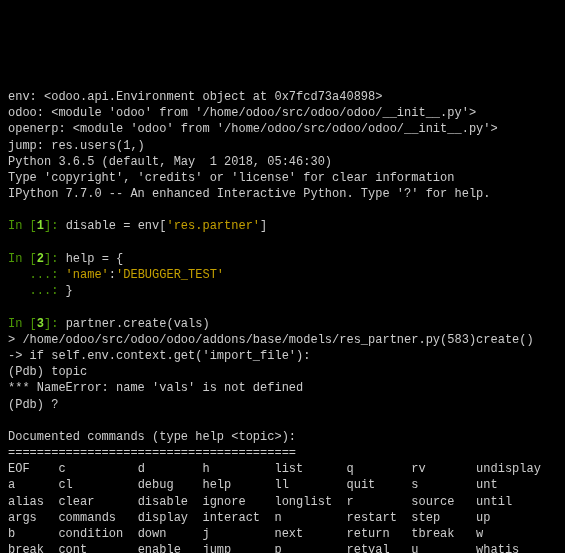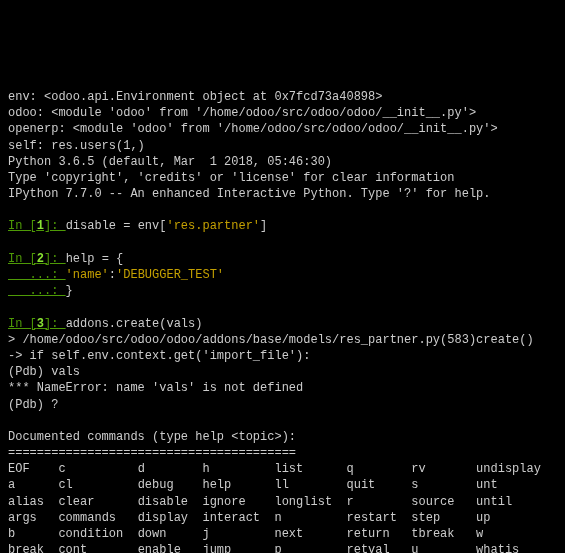--- a/index.html
+++ b/index.html
@@ -8,21 +8,21 @@
     background: #000;
     color: #ccc;
     font-family: "Consolas", "Monaco", "Courier New", monospace;
     font-size: 12px;
     line-height: 1.35;
     width: 549px;
     height: 537px;
     overflow: hidden;
     white-space: pre;
   }
-  .green { color: #4e9a06; text-decoration: underline; }
+  .green { color: #4e9a06; }
   .green-b { color: #8ae234; font-weight: bold; }
   .yellow { color: #c4a000; margin-top: 8px; }
   .bold { font-weight: bold; }
   table.cmds {
     border-collapse: collapse;
     font-family: inherit;
     font-size: inherit;
     line-height: inherit;
     color: inherit;
   }
@@ -33,35 +33,35 @@
 </style>
 </head>
 <body>
 
 
 
 <div>
 <span>env: &lt;odoo.api.Environment object at 0x7fcd73a40898&gt;</span>
 <span>odoo: &lt;module 'odoo' from '/home/odoo/src/odoo/odoo/__init__.py'&gt;</span>
 <span>openerp: &lt;module 'odoo' from '/home/odoo/src/odoo/odoo/__init__.py'&gt;</span>
-<span>self: res.users(1,)</span>
-<span>Python 3.6.5 (default, Mar  1 2018, 05:46:30)</span>
+<span>jump: res.users(1,)</span>
+<span>Python 3.6.5 (default, May  1 2018, 05:46:30)</span>
 <span>Type 'copyright', 'credits' or 'license' for clear information</span>
 <span>IPython 7.7.0 -- An enhanced Interactive Python. Type '?' for help.</span>
 
 <span class="green"><span>In [</span><span class="green-b bold">1</span><span>]: </span></span><span>disable = env[</span><span class="yellow">'res.partner'</span><span>]</span>
 
 <span class="green"><span>In [</span><span class="green-b bold">2</span><span>]: </span></span><span>help = {</span>
 <span class="green">   ...: </span><span class="yellow">'name'</span><span>:</span><span class="yellow">'DEBUGGER_TEST'</span>
 <span class="green">   ...: </span><span>}</span>
 
-<span class="green"><span>In [</span><span class="green-b bold">3</span><span>]: </span></span><span>addons.create(vals)</span>
+<span class="green"><span>In [</span><span class="green-b bold">3</span><span>]: </span></span><span>partner.create(vals)</span>
 <span>&gt; /home/odoo/src/odoo/odoo/addons/base/models/res_partner.py(583)create()</span>
 <span>-&gt; if self.env.context.get('import_file'):</span>
-<span>(Pdb) vals</span>
+<span>(Pdb) topic</span>
 <span>*** NameError: name 'vals' is not defined</span>
 <span>(Pdb) ?</span>
 
 <span>Documented commands (type help &lt;topic&gt;):</span>
 <span>========================================</span>
 <table class="cmds"><tbody id="cmdrows"><tr><td>EOF    </td><td>c          </td><td>d        </td><td>h         </td><td>list      </td><td>q        </td><td>rv       </td><td>undisplay</td></tr><tr><td>a      </td><td>cl         </td><td>debug    </td><td>help      </td><td>ll        </td><td>quit     </td><td>s        </td><td>unt      </td></tr><tr><td>alias  </td><td>clear      </td><td>disable  </td><td>ignore    </td><td>longlist  </td><td>r        </td><td>source   </td><td>until    </td></tr><tr><td>args   </td><td>commands   </td><td>display  </td><td>interact  </td><td>n         </td><td>restart  </td><td>step     </td><td>up       </td></tr><tr><td>b      </td><td>condition  </td><td>down     </td><td>j         </td><td>next      </td><td>return   </td><td>tbreak   </td><td>w        </td></tr><tr><td>break  </td><td>cont       </td><td>enable   </td><td>jump      </td><td>p         </td><td>retval   </td><td>u        </td><td>whatis   </td></tr></tbody></table>
 
 
 
 

